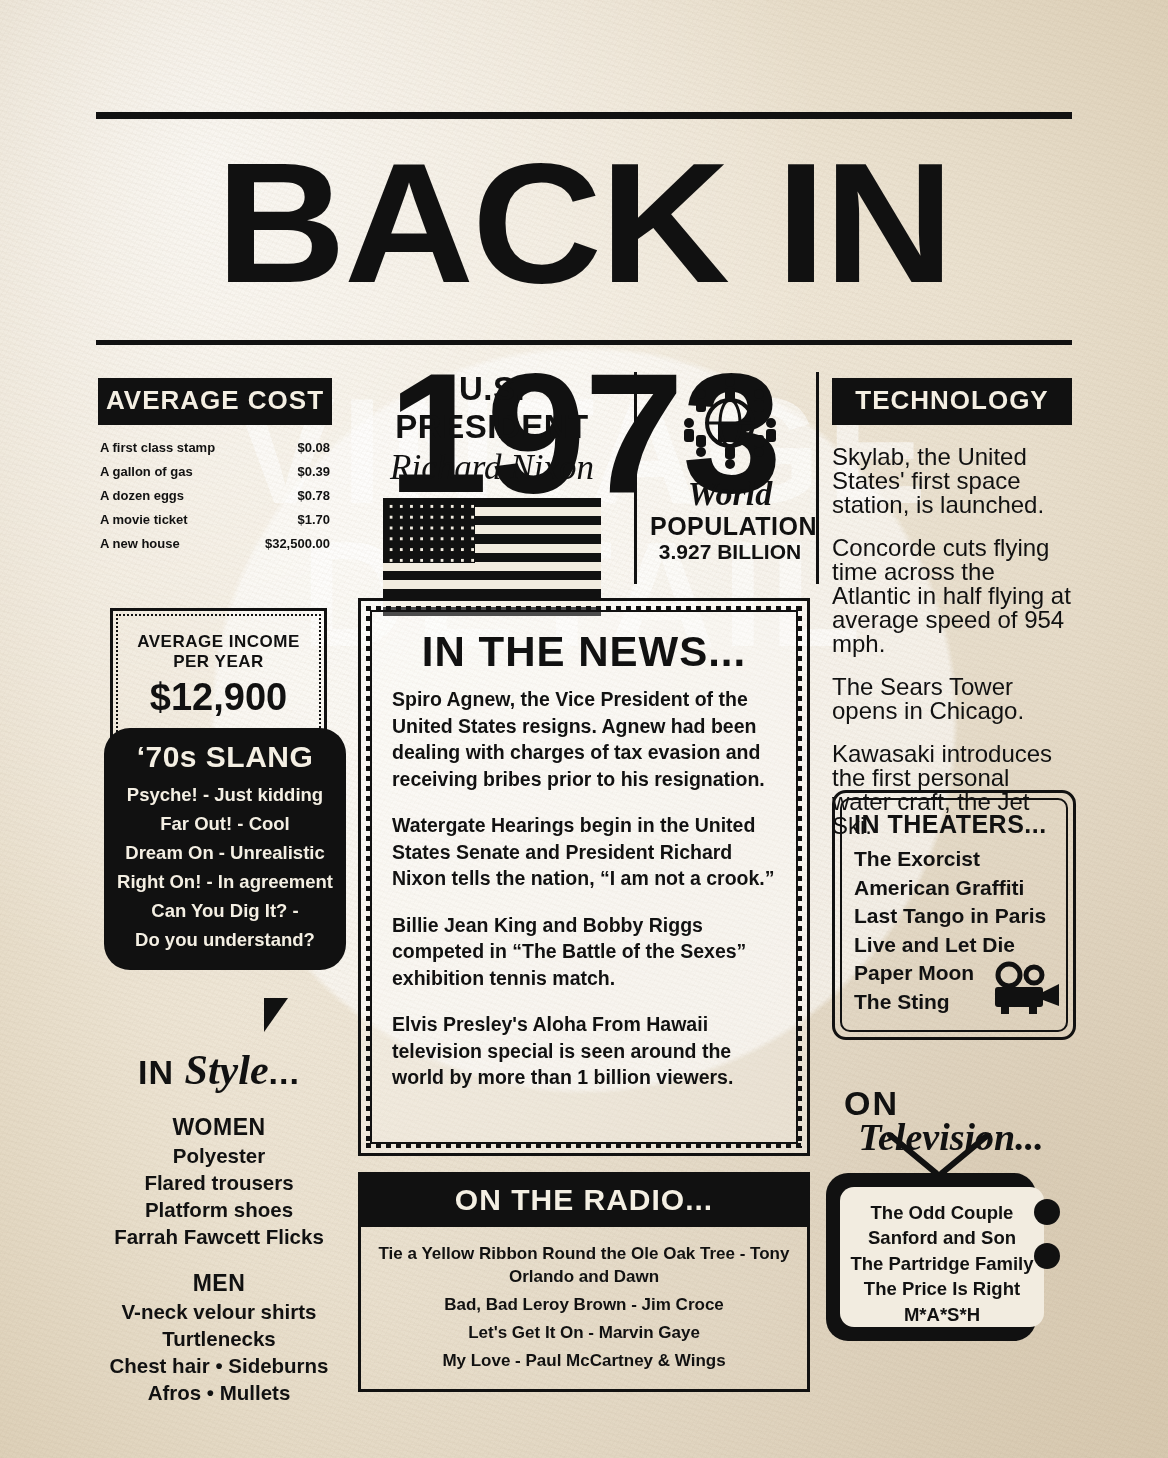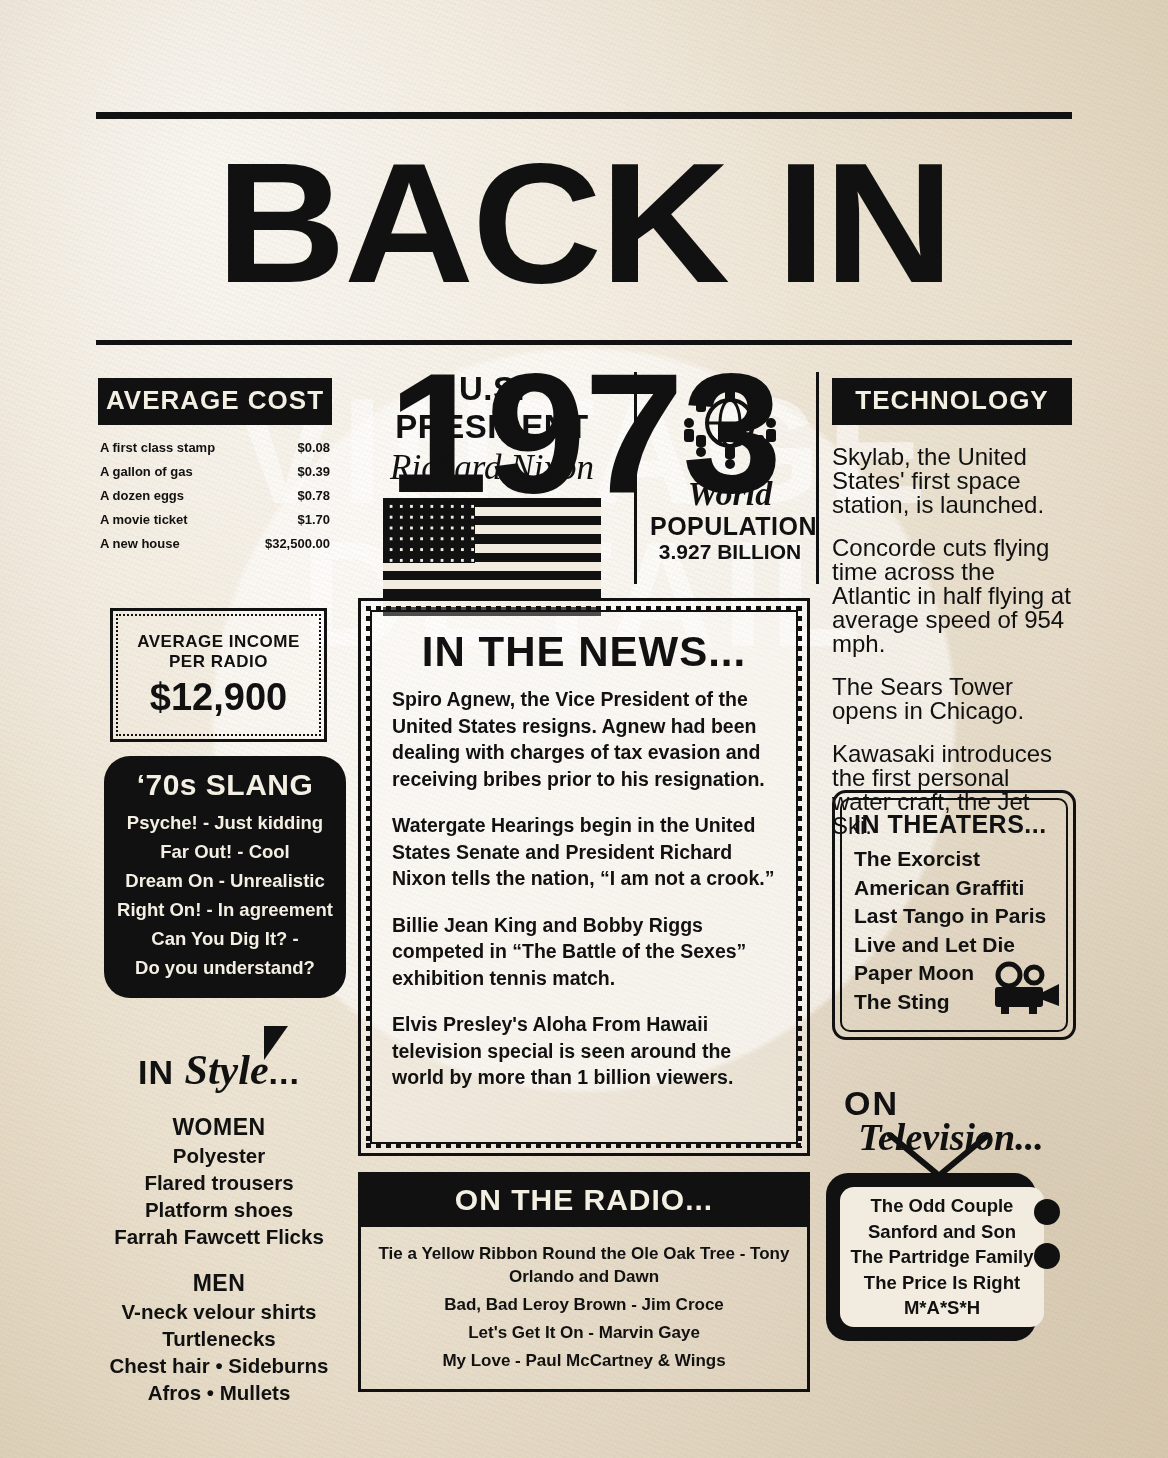--- a/index.html
+++ b/index.html
@@ -77,21 +77,21 @@
 
   
   #income{left:110px;top:608px;width:205px;height:122px;
     border:3px solid #111;padding:3px;background:transparent;}
   #income .inner{border:2px dotted #111;height:100%;box-sizing:border-box;
     display:flex;flex-direction:column;align-items:center;justify-content:center;}
   #income .t1{font-size:17px;font-weight:bold;letter-spacing:.5px;line-height:20px;text-align:center;}
   #income .t2{font-size:38px;font-weight:bold;margin-top:4px;}
 
   
-  #slang{left:104px;top:756px;width:222px;background:#111;color:#f4efe3;
+  #slang{left:104px;top:728px;width:222px;background:#111;color:#f4efe3;
     border-radius:26px;padding:12px 10px 14px;text-align:center;}
   #slang h3{margin:0 0 8px;font-size:30px;letter-spacing:.5px;}
   #slang .line{font-size:18.5px;font-weight:bold;line-height:25px;margin:4px 0;}
   #slang .tail{position:absolute;left:160px;top:270px;width:0;height:0;
     border-left:24px solid #111;border-bottom:34px solid transparent;border-top:0;}
 
   
   #instyle{left:96px;top:1046px;width:246px;text-align:center;}
   #instyle .hd{font-size:34px;font-weight:bold;letter-spacing:1px;}
   #instyle .hd .script{font-family:"Liberation Serif", serif;font-style:italic;font-size:42px;letter-spacing:0;}
@@ -150,21 +150,21 @@
   .projector{position:absolute;right:12px;bottom:16px;}
 
   
   #tv{left:826px;top:1084px;width:250px;}
   #tv .hd{text-align:center;}
   #tv .on{font-size:34px;font-weight:bold;letter-spacing:2px;text-align:left;margin-left:18px;}
   #tv .script{font-family:"Liberation Serif", serif;font-style:italic;font-weight:bold;font-size:38px;margin-top:-8px;}
   .tvset{position:relative;margin-top:14px;width:248px;height:168px;}
   .tvbody{position:absolute;left:0;top:0;width:210px;height:168px;background:#111;border-radius:22px;}
   .tvscreen{position:absolute;left:14px;top:14px;width:204px;height:140px;background:#f2ece0;border-radius:14px;
-    display:flex;flex-direction:column;align-items:center;justify-content:center;}
+    display:flex;flex-direction:column;align-items:center;justify-content:flex-end;}
   .tvscreen div{font-size:18.5px;font-weight:bold;line-height:25.5px;}
   .knob{position:absolute;right:10px;background:#111;border-radius:50%;width:26px;height:26px;}
   .ant{position:absolute;left:58px;top:-40px;width:110px;height:42px;}
 
   h2,h3{font-family:"Liberation Sans", sans-serif;font-weight:bold;}
 </style>
 </head>
 <body>
 
 <div class="paper"></div>
@@ -203,21 +203,21 @@
       <div class="cost-row">
         <span class="lbl">A new house</span>
         <span class="val">$32,500.00</span>
       </div>
     </div>
   </div>
 
   <div class="blk" id="income">
     <div class="inner">
       <div class="t1">AVERAGE INCOME</div>
-      <div class="t1">PER RADIO</div>
+      <div class="t1">PER YEAR</div>
       <div class="t2">$12,900</div>
     </div>
   </div>
 
   <div class="blk" id="slang">
     <h3>‘70s SLANG</h3>
     <div class="line">Psyche! - Just kidding</div>
     <div class="line">Far Out! - Cool</div>
     <div class="line">Dream On - Unrealistic</div>
     <div class="line">Right On! - In agreement</div>

